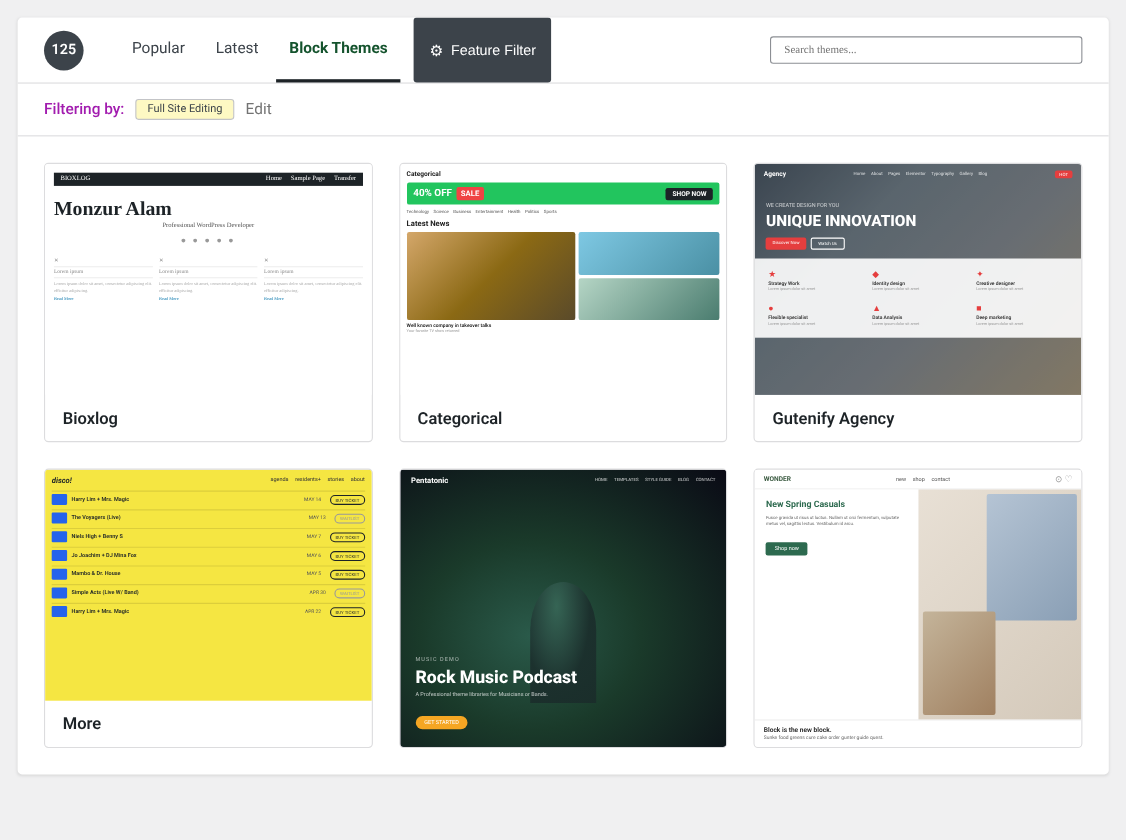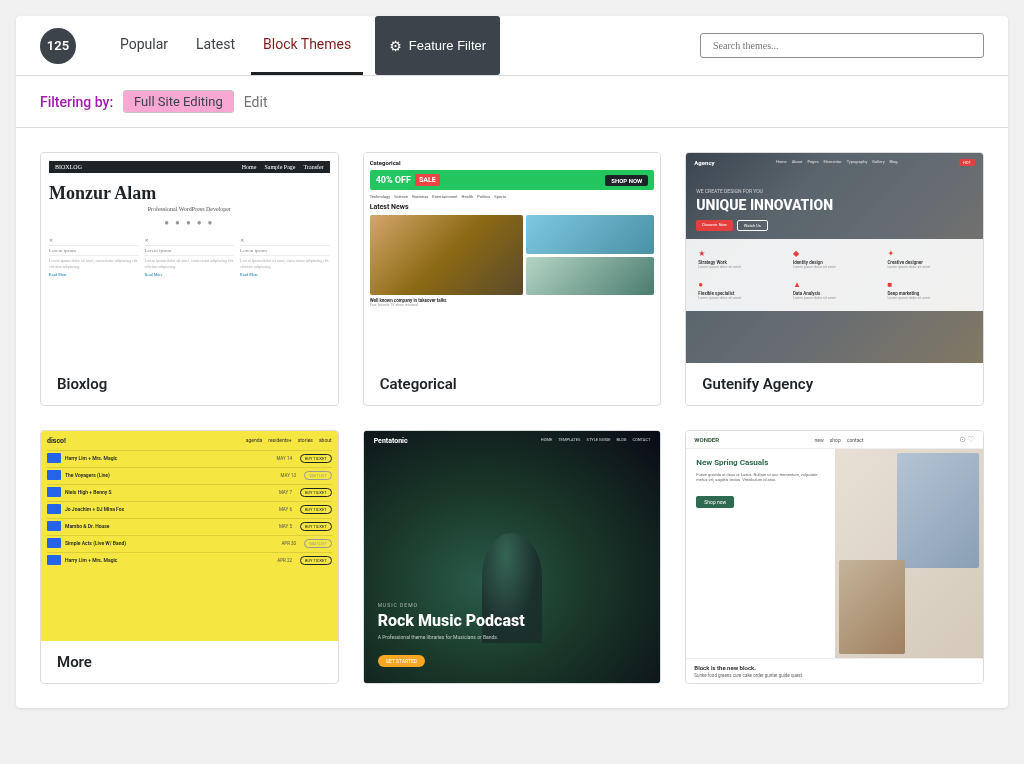--- a/index.html
+++ b/index.html
@@ -50,22 +50,22 @@
       display: flex;
       align-items: center;
       font-size: 14px;
       color: #3c434a;
       cursor: pointer;
       border-bottom: 3px solid transparent;
       text-decoration: none;
       white-space: nowrap;
     }
     .nav-tab.active {
-      color: #7f1d1d;
-      font-weight: 400;
+      color: #14532d;
+      font-weight: 700;
       border-bottom: 3px solid #1d2327;
     }
     .feature-filter-btn {
       display: flex;
       align-items: center;
       gap: 7px;
       background: #3c434a;
       color: #fff;
       border: none;
       border-radius: 3px;
@@ -95,25 +95,25 @@
     .filter-bar {
       display: flex;
       align-items: center;
       padding: 14px 24px;
       border-bottom: 1px solid #dcdcde;
       gap: 10px;
       font-size: 14px;
     }
     .filter-label { color: #a21caf; font-weight: 500; }
     .filter-tag {
-      background: #f9a8d4;
+      background: #fef9c3;
       border: 1px solid #c3c4c7;
       border-radius: 3px;
       padding: 3px 10px;
-      font-size: 13px;
+      font-size: 10px;
       color: #3c434a;
     }
     .filter-edit-link {
       color: #737373;
       text-decoration: none;
       font-size: 14px;
       cursor: pointer;
     }
     
     .themes-grid {
@@ -348,21 +348,21 @@
       background: #f5e642;
       padding: 6px;
       font-size: 5px;
     }
     .disco-header {
       display: flex;
       justify-content: space-between;
       margin-bottom: 5px;
       font-size: 6px;
     }
-    .disco-brand { font-weight: 700; color: #1d2327; font-size: 7px; }
+    .disco-brand { font-weight: 700; color: #1d2327; font-style: italic; font-size: 7px; }
     .disco-nav { display: flex; gap: 6px; color: #333; font-size: 5px; }
     .disco-rows { display: flex; flex-direction: column; gap: 2px; }
     .disco-row {
       display: flex;
       align-items: center;
       gap: 4px;
       padding: 2px 0;
       border-top: 1px solid rgba(0,0,0,0.1);
     }
     .disco-icon {

